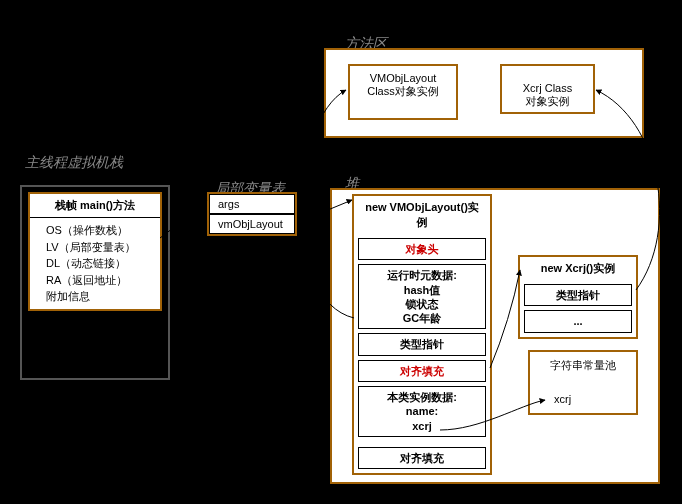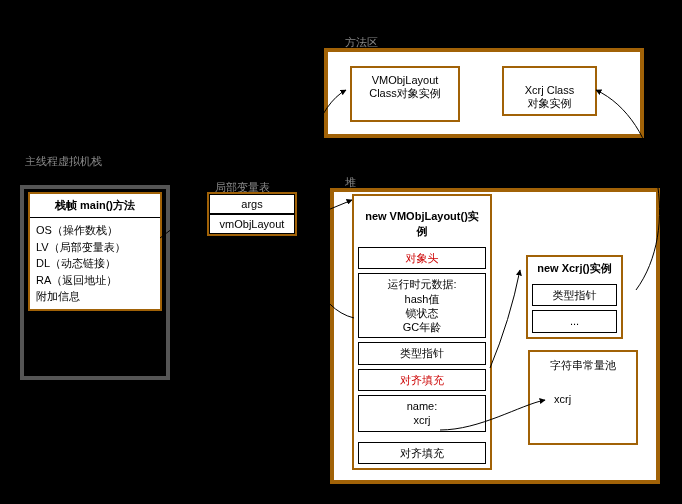--- a/index.html
+++ b/index.html
@@ -1,26 +1,26 @@
 <!DOCTYPE html>
 <html><head>
 <meta charset="utf-8">
 <style>
   * { box-sizing: border-box; margin: 0; padding: 0; }
   body { background: #000; width: 682px; height: 504px; position: relative; font-family: "Microsoft YaHei", sans-serif; font-size: 11px; color: #000; overflow: hidden; }
-  .label-on-black { color: #888; position: absolute; font-size: 11px; }
-  .box { position: absolute; border: 4px solid #a16207; background: #fff; }
+  .label-on-black { color: #888; position: absolute; font-size: 14px; font-style: italic; }
+  .box { position: absolute; border: 2px solid #a16207; background: #fff; }
   .box-pad { padding: 4px 6px; }
   .thick { border-width: 2px; }
   .center { text-align: center; }
   .red { color: #c00; }
-  .inner { border: 1px solid #000; margin: 4px; padding: 3px 5px; text-align: center; line-height: 1.3; }
+  .inner { border: 1px solid #000; margin: 4px; padding: 3px 5px; text-align: center; line-height: 1.3; font-weight: bold; }
   .row { border: 1px solid #000; padding: 3px 8px; }
   .stack-top { border-bottom: 1px solid #000; padding: 4px 6px; font-weight: bold; text-align: center; }
-  .stack-body { padding: 4px 6px; line-height: 1.5; }
+  .stack-body { padding: 4px 16px; line-height: 1.5; }
   svg.arrows { position: absolute; left: 0; top: 0; width: 682px; height: 504px; pointer-events: none; }
   .watermark { position: absolute; right: 20px; bottom: 6px; color: #333; font-size: 10px; letter-spacing: 1px; }
 </style>
 </head>
 <body>
 
 <div class="label-on-black" style="left:345px; top:35px;">方法区</div>
 <div class="label-on-black" style="left:25px; top:154px;">主线程虚拟机栈</div>
 <div class="label-on-black" style="left:215px; top:180px;">局部变量表</div>
 <div class="label-on-black" style="left:345px; top:175px;">堆</div>
@@ -40,52 +40,53 @@
   <div class="stack-top">栈帧 main()方法</div>
   <div class="stack-body">
     <div>OS（操作数栈）</div>
     <div>LV（局部变量表）</div>
     <div>DL（动态链接）</div>
     <div>RA（返回地址）</div>
     <div>附加信息</div>
   </div>
 </div>
 
-<div class="box thick" style="left:207px; top:192px; width:90px;text-align:center;">
+<div class="box thick" style="left:207px; top:192px; width:90px;">
   <div class="row">args</div>
   <div class="row">vmObjLayout</div>
 </div>
 
 <div class="box" style="left:330px; top:188px; width:330px; height:296px;"></div>
 
 <div class="box thick" style="left:352px; top:194px; width:140px;">
-  <div class="box-pad center" style="font-weight:bold;margin-top:9px;">new VMObjLayout()实例</div>
+  <div class="box-pad center" style="font-weight:bold;">new VMObjLayout()实例</div>
   <div class="inner red">对象头</div>
   <div class="inner">
     <div>运行时元数据:</div>
     <div>hash值</div>
     <div>锁状态</div>
     <div>GC年龄</div>
   </div>
   <div class="inner">类型指针</div>
   <div class="inner red">对齐填充</div>
   <div class="inner">
+    <div>本类实例数据:</div>
     <div>name:</div>
     <div>xcrj</div>
   </div>
   <div class="inner" style="margin-top:10px;">对齐填充</div>
 </div>
 
-<div class="box thick" style="left:518px; top:255px; width:97px;margin-left:8px;">
+<div class="box thick" style="left:518px; top:255px; width:120px;">
   <div class="box-pad center" style="font-weight:bold;">new Xcrj()实例</div>
   <div class="inner">类型指针</div>
   <div class="inner">...</div>
 </div>
 
-<div class="box thick" style="left:528px; top:350px; width:110px; height:95px; padding:6px;">
+<div class="box thick" style="left:528px; top:350px; width:110px; height:65px; padding:6px;">
   <div class="center">字符串常量池</div>
   <div style="margin-top:20px; margin-left:18px;">xcrj</div>
 </div>
 
 <div class="watermark"></div>
 
 <svg class="arrows">
   <defs>
     <marker id="arr" viewBox="0 0 10 10" refX="9" refY="5" markerWidth="6" markerHeight="6" orient="auto-start-reverse">
       <path d="M 0 0 L 10 5 L 0 10 z" fill="#000"></path>

